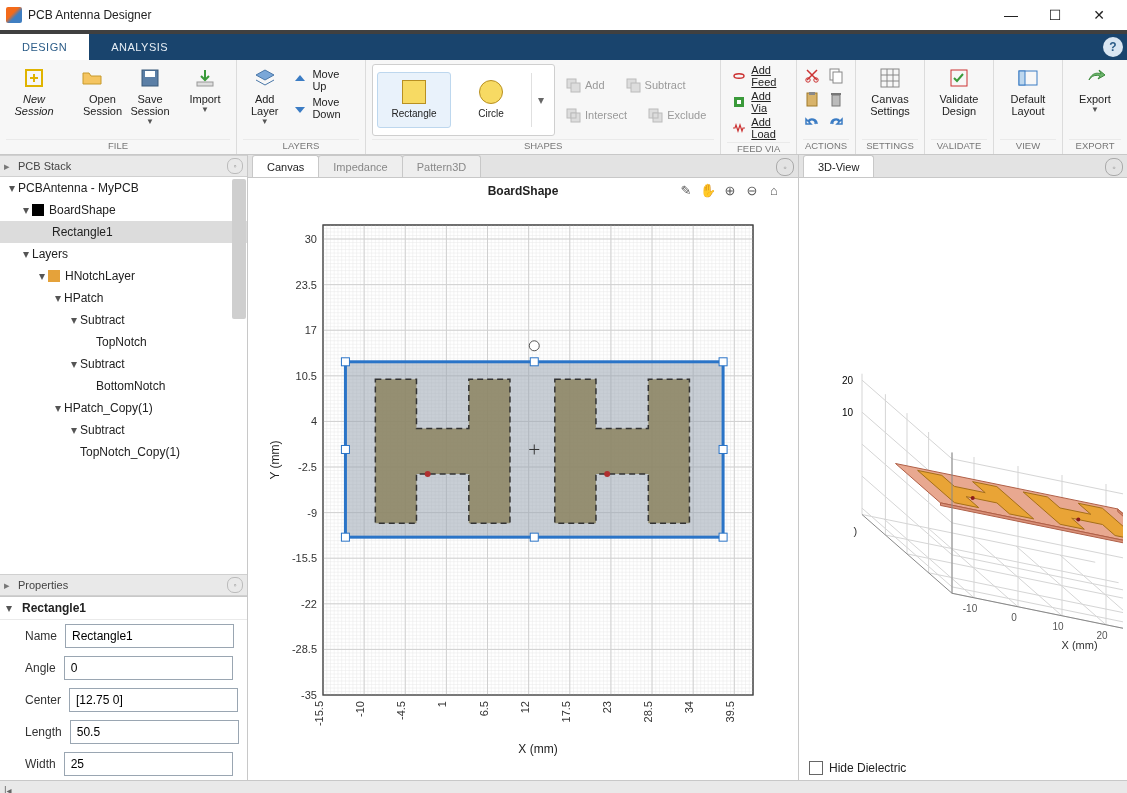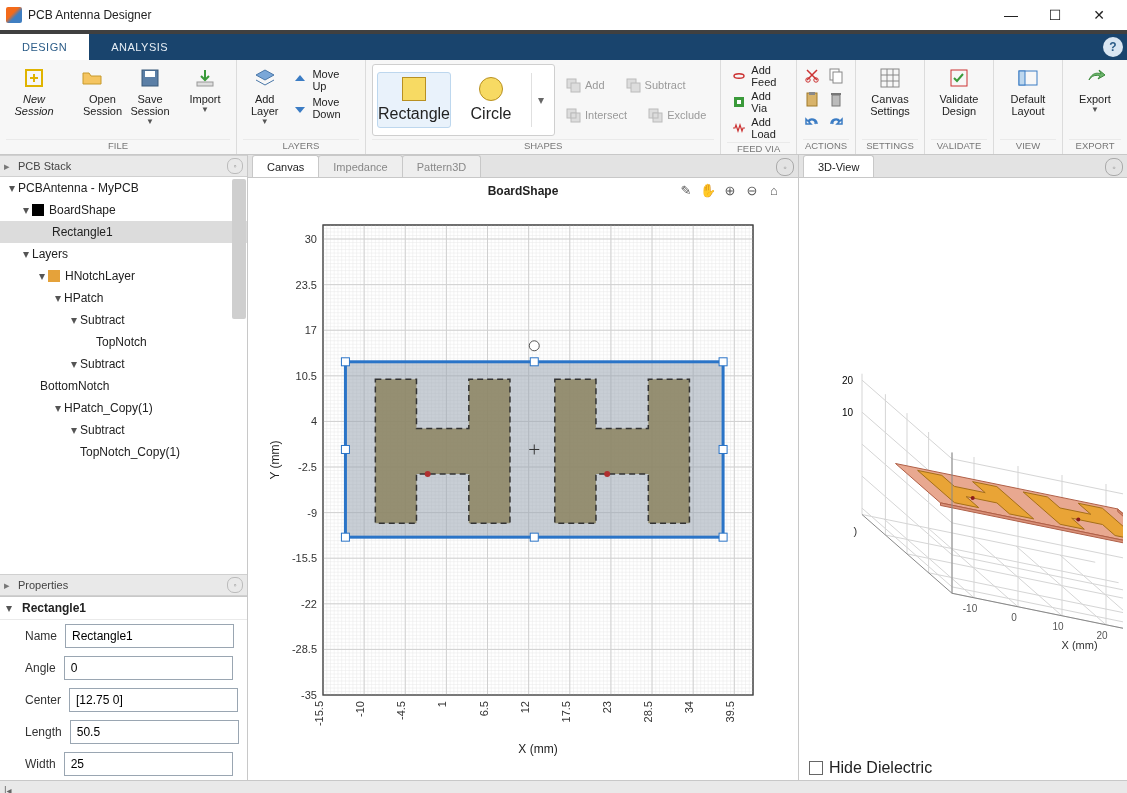--- a/index.html
+++ b/index.html
@@ -94,21 +94,21 @@
   .ts-small .ico { width: 16px; height: 16px; display:flex; align-items:center; justify-content:center; }
   .shapes-gallery {
     display: flex; align-items: center; gap: 4px;
     border: 1px solid #cfcfcf; border-radius: 3px;
     padding: 4px; background: #fff;
     height: 62px;
   }
   .shape-item {
     width: 72px; height: 54px;
     display: flex; flex-direction: column; align-items: center; justify-content: center;
-    gap: 4px; font-size: 16px;
+    gap: 4px; font-size: 10px;
     border-radius: 3px;
   }
   .shape-item.sel { background: #e9f2fb; border: 1px solid #bdd7ee; }
   .shape-rect-ico { width: 22px; height: 22px; background: #f7da63; border: 1px solid #b89022; }
   .shape-circ-ico { width: 22px; height: 22px; background: #f7da63; border: 1px solid #b89022; border-radius: 50%; }
   .gallery-more {
     width: 18px; height: 54px; display:flex; align-items:center; justify-content:center;
     border-left: 1px solid #e0e0e0; color:#666;
   }
   .disabled { color:#9a9a9a; }
@@ -218,21 +218,21 @@
     width: 328px;
     display:flex; flex-direction:column;
     background:#fff;
   }
   .threeD-wrap {
     flex:1; background:#fff; position:relative;
     display:flex; align-items:center; justify-content:center;
   }
   .hide-diel {
     height: 24px; display:flex; align-items:center; gap:6px;
-    padding: 0 10px; font-size:16px;
+    padding: 0 10px; font-size:12px;
   }
   .hide-diel .cb {
     width:12px; height:12px; border:1px solid #666; background:#fff;
   }
 
   
   .bottom-strip {
     height: 18px; background:#e9e9e9; border-top:1px solid #c8c8c8;
     display:flex; align-items:center; padding:0 4px; color:#666;
   }
@@ -395,21 +395,21 @@
             <span>Exclude</span>
           </div>
         </div>
       </div>
     </div>
     <div class="label">SHAPES</div>
   </div>
 
   <div class="ts-group">
     <div class="row">
-      <div style="display:flex;flex-direction:column;gap:2px;padding-top:2px;">
+      <div style="display:flex;flex-direction:column;gap:2px;padding-top:2px;text-decoration:underline;">
         <div class="ts-small">
           <span class="ico">
               <svg width="16" height="16">
                 <path d="M3 8c0-3 10-3 10 0s-10 3-10 0z" fill="none" stroke="#c33" stroke-width="1.5"></path>
               </svg>
             </span>
           <span>Add Feed</span>
         </div>
         <div class="ts-small">
           <span class="ico">
@@ -566,21 +566,21 @@
           <span class="tg">▾</span>
           <span>Subtract</span>
         </div>
       <div class="tree-row" style="padding-left:96px">
           <span>TopNotch</span>
         </div>
       <div class="tree-row" style="padding-left:68px">
           <span class="tg">▾</span>
           <span>Subtract</span>
         </div>
-      <div class="tree-row" style="padding-left:40px">
+      <div class="tree-row" style="padding-left:96px">
           <span>BottomNotch</span>
         </div>
       <div class="tree-row" style="padding-left:52px">
           <span class="tg">▾</span>
           <span>HPatch_Copy(1)</span>
         </div>
       <div class="tree-row" style="padding-left:68px">
           <span class="tg">▾</span>
           <span>Subtract</span>
         </div>

